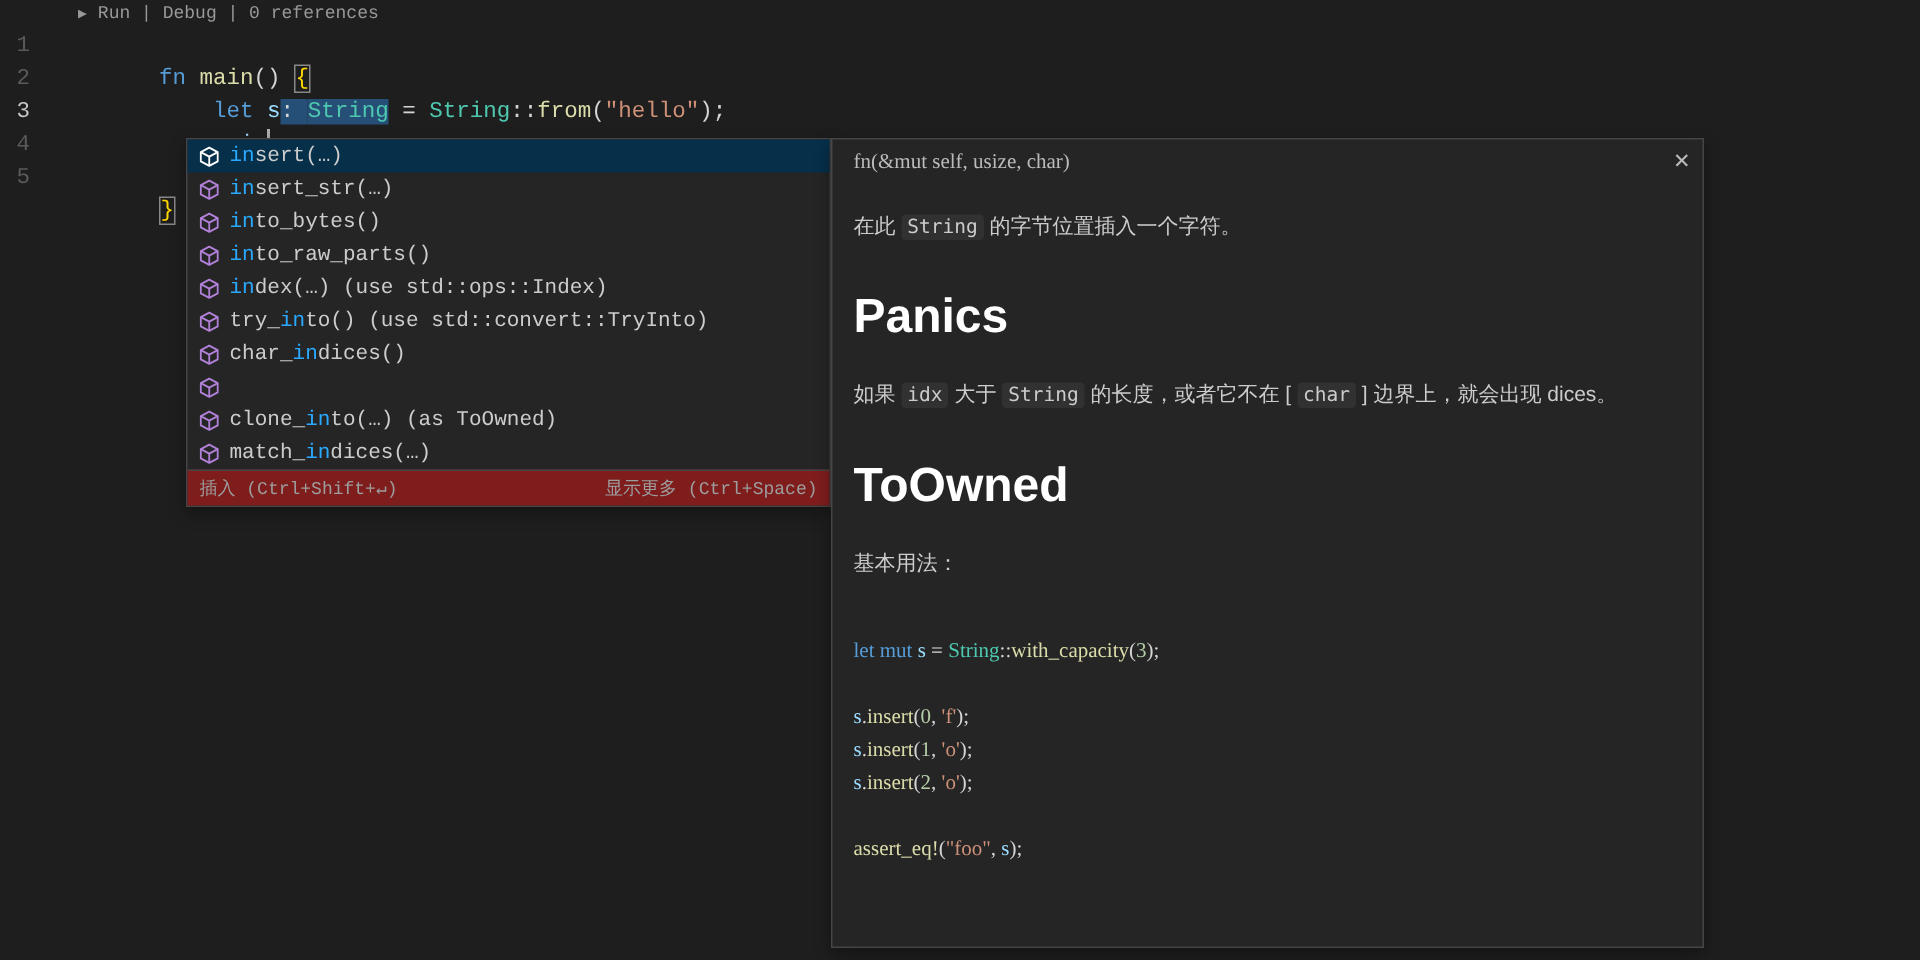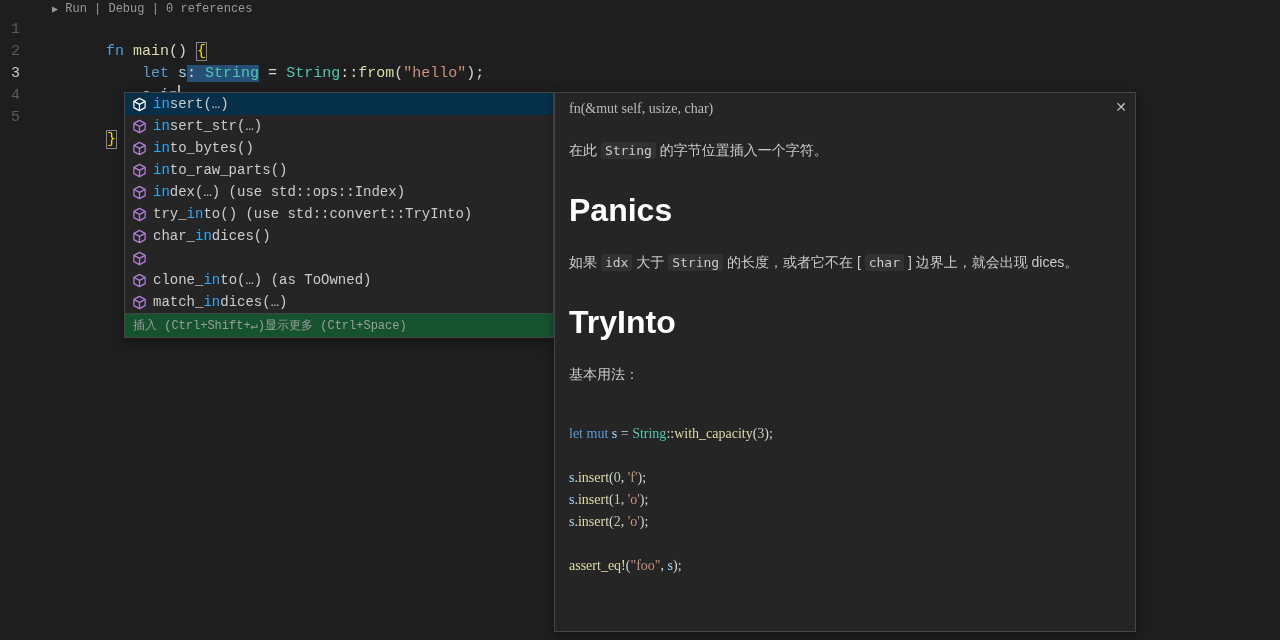--- a/index.html
+++ b/index.html
@@ -51,22 +51,22 @@
 
   
   .suggest{position:absolute;left:124px;top:92px;width:430px;background:var(--suggest-bg);
     border:1px solid var(--border);box-shadow:0 4px 10px rgba(0,0,0,.35);}
   .srow{display:flex;align-items:center;height:22px;padding:0 6px;gap:6px;font-size:14px;color:#cccccc;cursor:pointer;}
   .srow.sel{background:var(--select);}
   .sicon{width:16px;height:16px;display:flex;align-items:center;justify-content:center;}
   .sicon svg{display:block;}
   .slabel{white-space:pre;}
   .match{color:#2aaaff;}
-  .sfoot{display:flex;justify-content:flex-start;border-top:1px solid var(--border);
-    color:#9d9d9d;font-size:12px;padding:3px 8px;background:#14532d;}
+  .sfoot{display:flex;justify-content:space-between;border-top:1px solid var(--border);
+    color:#9d9d9d;font-size:12px;padding:3px 8px;background:#7f1d1d;}
 
   
   .doc{position:absolute;left:554px;top:92px;width:582px;background:var(--doc-bg);
     border:1px solid var(--border);box-shadow:0 4px 10px rgba(0,0,0,.35);padding:0 0 14px 0;
     height:540px;overflow:hidden;}
   .doc-head{position:relative;padding:8px 28px 8px 14px;font-family:Liberation Serif, serif;color:#bbbbbb;font-size:14px;}
   .doc-close{position:absolute;right:8px;top:6px;color:#bbbbbb;cursor:pointer;font-size:14px;}
   .doc-body{padding:0 14px 0 14px;font-family:"Segoe UI","Microsoft YaHei",sans-serif;color:#cccccc;font-size:14px;line-height:1.7;}
   .doc-body h1{font-size:32px;color:#ffffff;margin:20px 0 10px 0;font-weight:700;}
   .doc-body code, .doc-body .mono{font-family:Consolas,monospace;background:rgba(255,255,255,0.06);
@@ -253,21 +253,21 @@
       <span class="doc-close">✕</span>
     </div>
     <div class="doc-body">
       <p>
         <span>在此 </span><code>String</code><span> 的字节位置插入一个字符。</span>
       </p>
       <h1>Panics</h1>
       <p>
         <span>如果 </span><code>idx</code><span> 大于 </span><code>String</code><span> 的长度，或者它不在 [ </span><code>char</code><span> ] 边界上，就会出现 dices。</span>
       </p>
-      <h1>TryInto</h1>
+      <h1>ToOwned</h1>
       <p>基本用法：</p>
 
       <div class="doc-pre">
 <span class="kw">let </span><span class="kw">mut </span><span class="vr">s</span><span class="pn"> = </span><span class="ty">String</span><span class="pn">::</span><span class="fn">with_capacity</span><span class="pn">(</span><span class="nm">3</span><span class="pn">)</span><span class="pn">;</span>
 
 <span class="vr">s</span><span class="pn">.</span><span class="fn">insert</span><span class="pn">(</span><span class="nm">0</span><span class="pn">, </span><span class="str">'f'</span><span class="pn">)</span><span class="pn">;</span>
 <span class="vr">s</span><span class="pn">.</span><span class="fn">insert</span><span class="pn">(</span><span class="nm">1</span><span class="pn">, </span><span class="str">'o'</span><span class="pn">)</span><span class="pn">;</span>
 <span class="vr">s</span><span class="pn">.</span><span class="fn">insert</span><span class="pn">(</span><span class="nm">2</span><span class="pn">, </span><span class="str">'o'</span><span class="pn">)</span><span class="pn">;</span>
 
 <span class="fn">assert_eq!</span><span class="pn">(</span><span class="str">"foo"</span><span class="pn">, </span><span class="vr">s</span><span class="pn">)</span><span class="pn">;</span>

